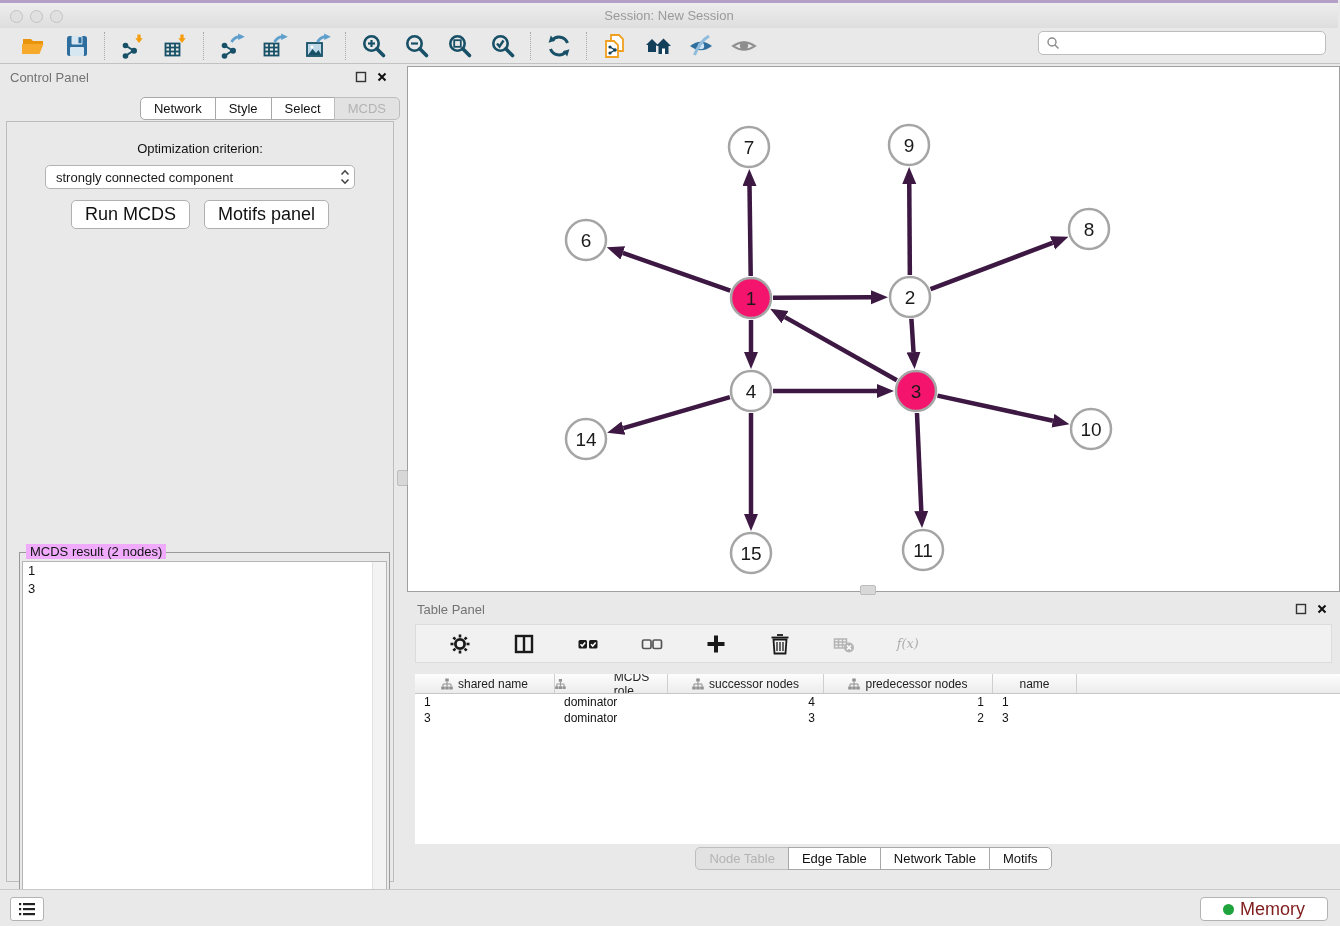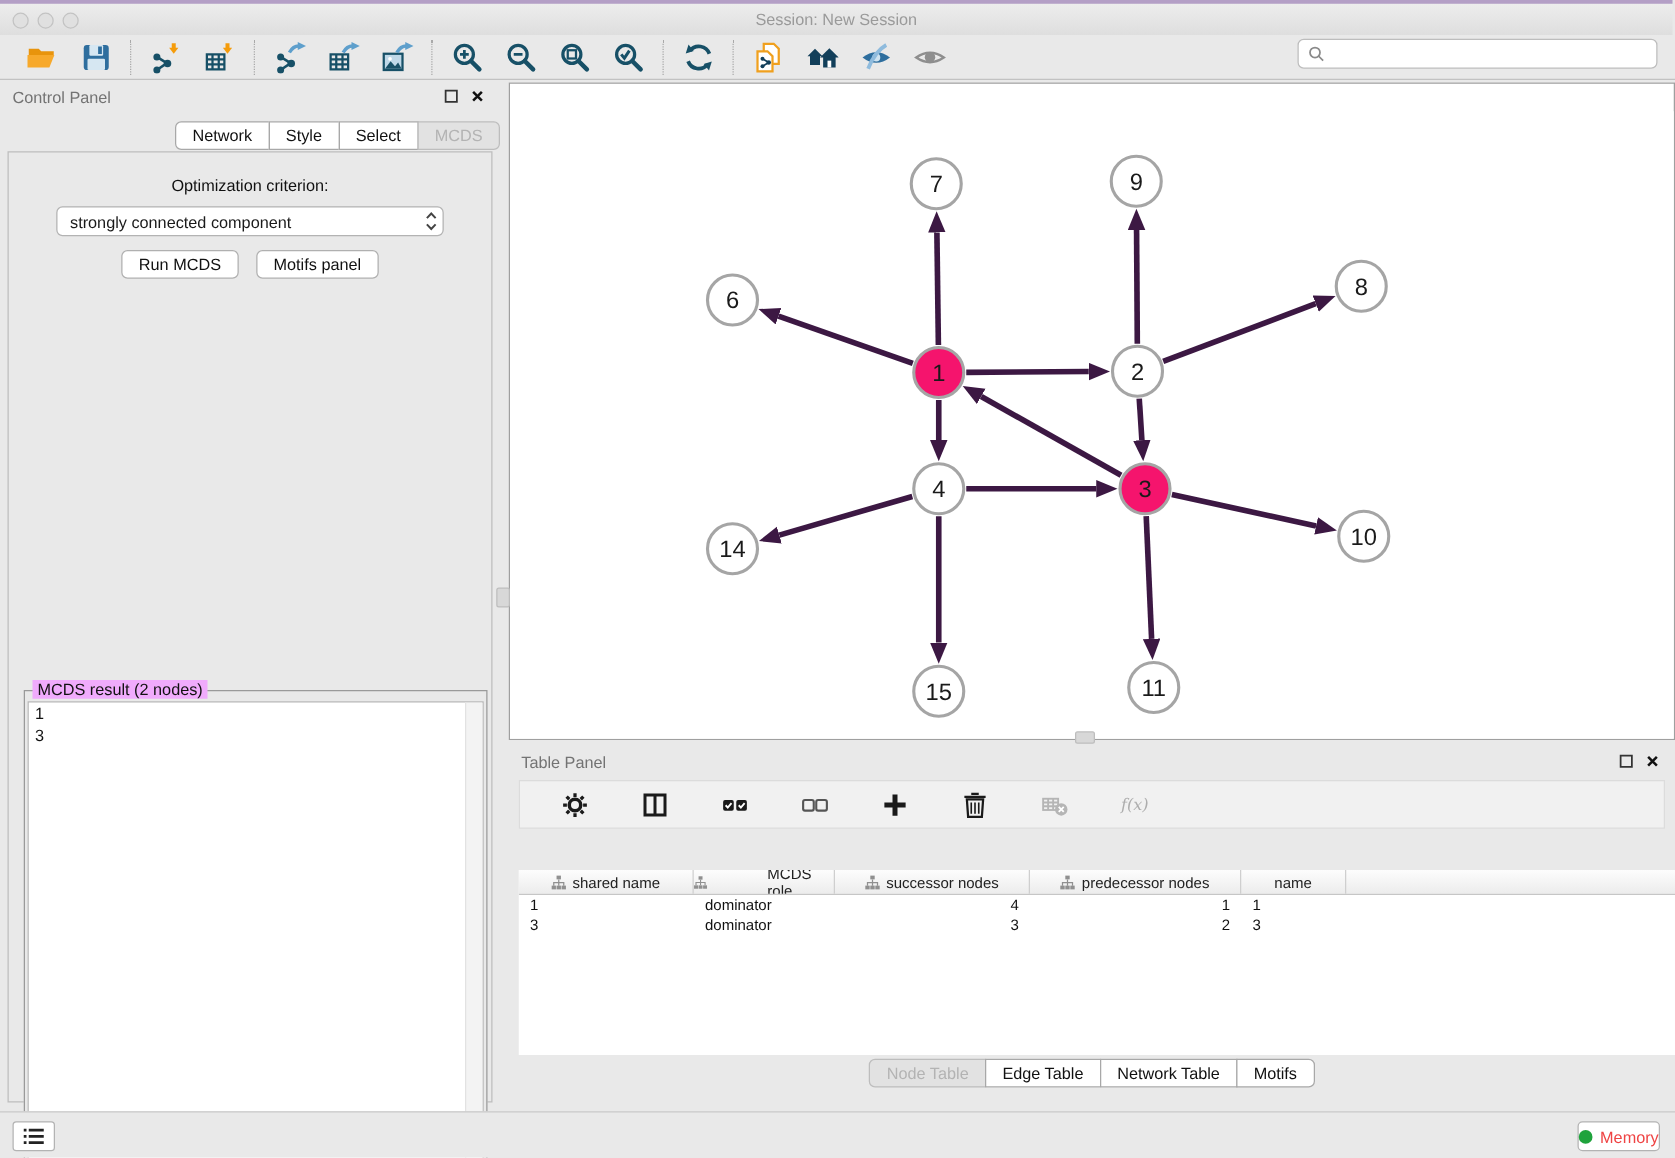--- a/index.html
+++ b/index.html
@@ -38,21 +38,21 @@
   .tab:first-child{border-radius:5px 0 0 5px;margin-left:0;}
   .tab:last-child{border-radius:0 5px 5px 0;}
   .tab.active{background:#e2e2e2;color:#b3b3b3;border-color:#bdbdbd;}
   .cp-content{position:absolute;left:6px;right:6px;top:57px;bottom:8px;border:1px solid #bdbdbd;background:#e9e9e9;}
   .opt-label{margin-top:19px;text-align:center;font-size:13px;color:#111;}
   .dropdown{margin:9px auto 0 auto;width:310px;height:24px;background:#fff;border:1px solid #b3b3b3;border-radius:5px;
     display:flex;align-items:center;box-sizing:border-box;cursor:pointer;}
   .dropdown .dd-value{flex:1;padding-left:10px;font-size:13px;}
   .dropdown .dd-stepper{width:18px;display:flex;justify-content:center;}
   .btn-row{margin-top:11px;display:flex;justify-content:center;gap:14px;}
-  .mac-btn{background:#fff;border:1px solid #b0b0b0;border-radius:5px;padding:3px 13px;font-size:13px;cursor:pointer;
+  .mac-btn{background:#fff;border:1px solid #b0b0b0;border-radius:5px;padding:3px 13px;font-size:18px;cursor:pointer;
     font-family:"Liberation Sans",sans-serif;color:#111;}
   .result-box{position:absolute;left:12px;width:371px;top:430px;height:382px;border:1px solid #9a9a9a;
     background:#e9e9e9;box-sizing:border-box;}
   .result-legend{position:absolute;top:-9px;left:6px;background:#f0abfc;padding:0 4px;font-size:13px;color:#111;}
   .result-list{position:absolute;left:2px;right:2px;top:8px;bottom:2px;background:#fff;border:1px solid #b5b5b5;overflow:hidden;}
   .result-item{padding:1px 5px;font-size:13px;line-height:16px;color:#111;}
   .result-scroll{position:absolute;top:0;bottom:0;right:0;width:13px;background:#f3f3f3;border-left:1px solid #e2e2e2;}
   
   .net-window{position:absolute;left:407px;top:66px;width:933px;height:526px;background:#fff;
     border:1px solid #9f9f9f;box-sizing:border-box;}
@@ -63,33 +63,33 @@
   .net-canvas{position:absolute;left:0;top:22px;right:0;bottom:0;background:#fff;}
   
   .vgrip{position:absolute;left:397px;top:470px;width:9px;height:14px;background:#d8d8d8;border:1px solid #bdbdbd;border-radius:2px;cursor:col-resize;}
   .hgrip{position:absolute;left:860px;top:585px;width:14px;height:8px;background:#d8d8d8;border:1px solid #bdbdbd;border-radius:2px;cursor:row-resize;}
   
   .table-panel{position:absolute;left:407px;top:596px;width:933px;height:292px;background:#e9e9e9;}
   .tp-toolbar{position:absolute;left:8px;right:8px;top:28px;height:39px;background:#f1f1f1;border:1px solid #dcdcdc;
     display:flex;align-items:center;padding-left:12px;box-sizing:border-box;}
   .tp-icon{width:24px;height:22px;margin:0 20px;display:inline-flex;align-items:center;justify-content:center;cursor:pointer;}
   .tp-icon svg{height:22px;}
-  .tp-table{position:absolute;left:8px;right:0;top:78px;bottom:44px;background:#fff;overflow:hidden;margin-top:22px;}
+  .tp-table{position:absolute;left:8px;right:0;top:78px;bottom:44px;background:#fff;overflow:hidden;}
   .t-header{display:flex;height:19px;background:linear-gradient(#fdfdfd,#ececec);border-bottom:1px solid #c6c6c6;}
   .t-hcell{display:flex;align-items:center;justify-content:center;gap:5px;border-right:1px solid #cfcfcf;
     font-size:12px;color:#222;box-sizing:border-box;overflow:hidden;}
   .t-row{display:flex;height:16px;align-items:center;}
   .t-cell{font-size:12px;color:#111;box-sizing:border-box;padding:0 9px;overflow:hidden;}
   .tp-tabs{position:absolute;left:0;right:0;bottom:18px;}
   
   .statusbar{position:absolute;left:0;bottom:0;right:0;height:36px;background:#e9e9e9;border-top:1px solid #c9c9c9;}
   .list-btn{position:absolute;left:10px;top:7px;width:32px;height:22px;background:#fff;border:1px solid #b3b3b3;
     border-radius:3px;display:flex;align-items:center;justify-content:center;cursor:pointer;}
   .memory-btn{position:absolute;right:12px;top:7px;height:22px;background:#fff;border:1px solid #b3b3b3;border-radius:4px;
-    display:flex;align-items:center;gap:6px;padding:0 0;cursor:pointer;font-size:13px;color:#ef4444;}
+    display:flex;align-items:center;gap:6px;padding:0 22px;cursor:pointer;font-size:18px;color:#7f1d1d;}
   .mem-dot{width:11px;height:11px;border-radius:50%;}
 </style>
 </head>
 <body>
 
 <div class="titlebar">
   <div class="lights">
     <span class="light inactive"></span>
     <span class="light inactive"></span>
     <span class="light inactive"></span>

